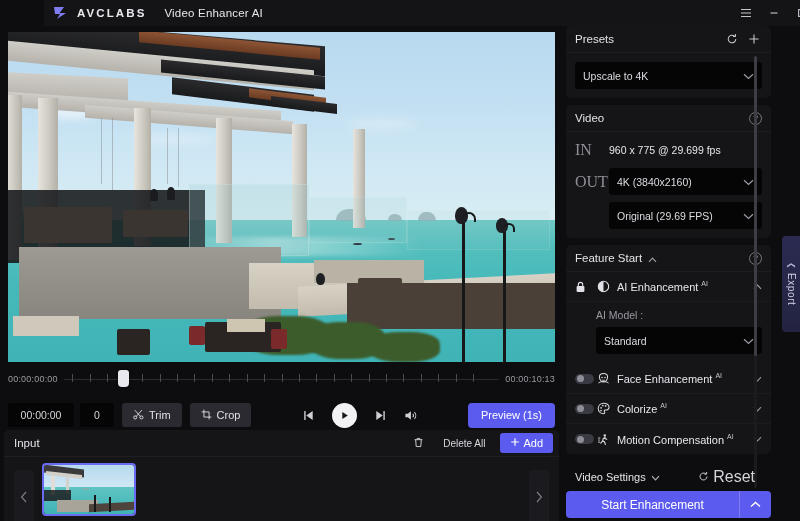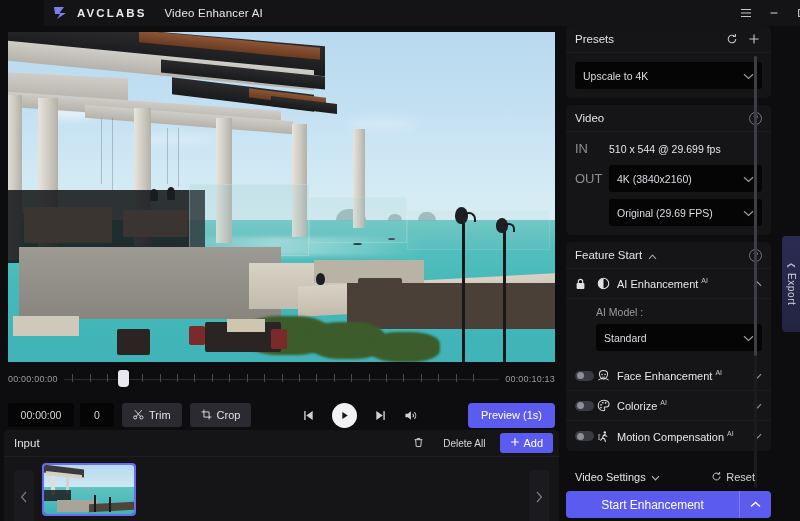--- a/index.html
+++ b/index.html
@@ -174,21 +174,21 @@
     font-size:8.5px; color:#a8a8b0; cursor:default;
   }
   .card-body { padding:9px; }
   .select {
     height:27px; background:#050506; border-radius:3px; display:flex;
     align-items:center; padding:0 8px; font-size:10.5px; color:#dcdce2; cursor:default;
   }
   .select .chev { margin-left:auto; color:#9c9ca4; }
 
   .kv-row { display:flex; align-items:center; margin-bottom:9px; }
-  .kv-key { width:34px; font-size:13px; color:#8e8e96; }
+  .kv-key { width:34px; font-size:16px; color:#8e8e96;font-family:Liberation Serif, serif; }
   .kv-val { font-size:10.5px; color:#e4e4ea; }
   .kv-row.out { margin-bottom:7px; }
   .kv-row .select { flex:1; }
   .out-second { margin-left:34px; }
 
   
   .feat-row {
     display:flex; align-items:center; height:30px; padding:0 9px;
     border-bottom:1px solid #1c1c20; cursor:default;
   }
@@ -209,21 +209,21 @@
   .sub-label { font-size:10.5px; color:#9a9aa2; margin-bottom:6px; }
 
   
   .vs-row {
     position:absolute; left:0; bottom:32px; width:205px; height:24px;
     display:flex; align-items:center; padding:0 9px;
   }
   .vs-left { display:flex; align-items:center; gap:5px; font-size:11px; color:#e2e2e8; cursor:default; }
   .reset-btn {
     margin-left:auto; display:flex; align-items:center; gap:4px;
-    font-size:11px; color:#d4d4da; padding:3px 7px; border-radius:3px; cursor:default;
+    font-size:16px; color:#d4d4da; padding:3px 7px; border-radius:3px; cursor:default;
   }
   .start-row {
     position:absolute; left:0; bottom:3px; width:205px; height:27px;
     background:#5b5bef; border-radius:4px; display:flex; align-items:center; cursor:default;
   }
   .start-label { flex:1; text-align:center; font-size:12px; color:#fff; }
   .start-caret {
     width:32px; height:27px; display:flex; align-items:center; justify-content:center;
     border-left:1px solid rgba(255,255,255,.22); color:#fff;
   }
@@ -541,21 +541,21 @@
     <div class="card" style="width:205px;">
       <div class="card-head">
         <div class="card-title">Video</div>
         <div class="head-icons">
           <div class="help-dot">?</div>
         </div>
       </div>
       <div class="card-body">
         <div class="kv-row">
           <div class="kv-key">IN</div>
-          <div class="kv-val">510 x 544 @ 29.699 fps</div>
+          <div class="kv-val">960 x 775 @ 29.699 fps</div>
         </div>
         <div class="kv-row out">
           <div class="kv-key">OUT</div>
           <div class="select">
             <span>4K (3840x2160)</span>
             <span class="chev">
               <svg width="11" height="7" viewBox="0 0 11 7">
                   <path d="M1 1.3l4.5 4.2L10 1.3" fill="none" stroke="#9c9ca4" stroke-width="1.2"></path>
                 </svg>
             </span>

